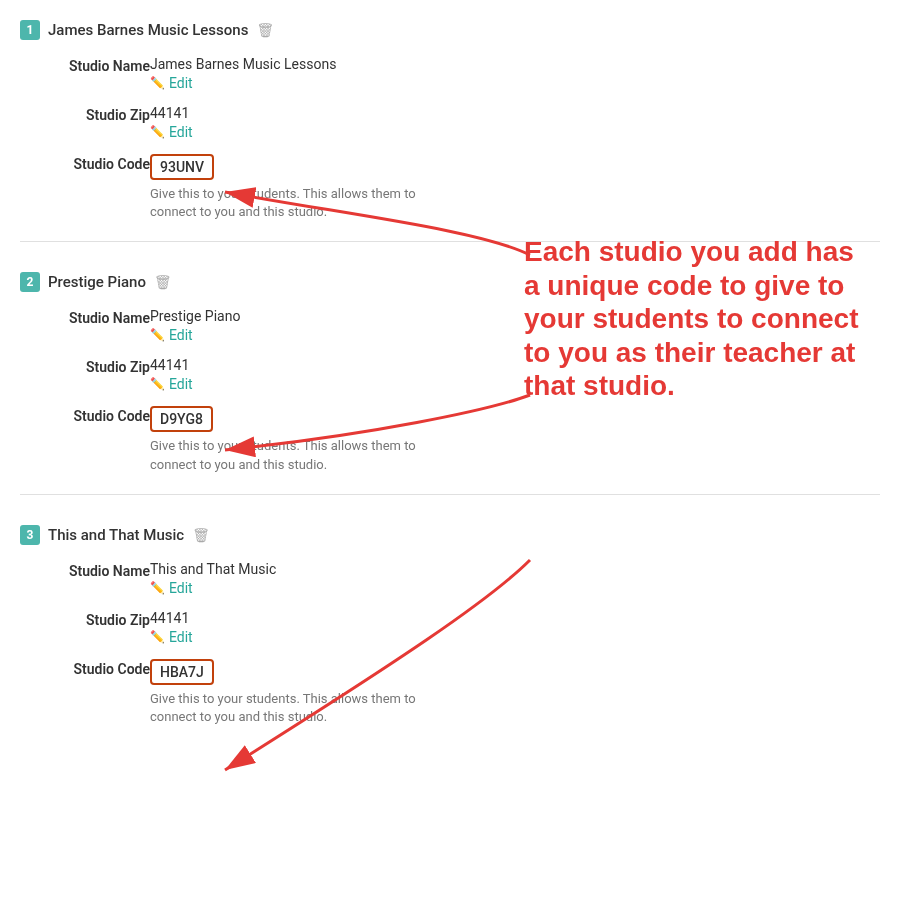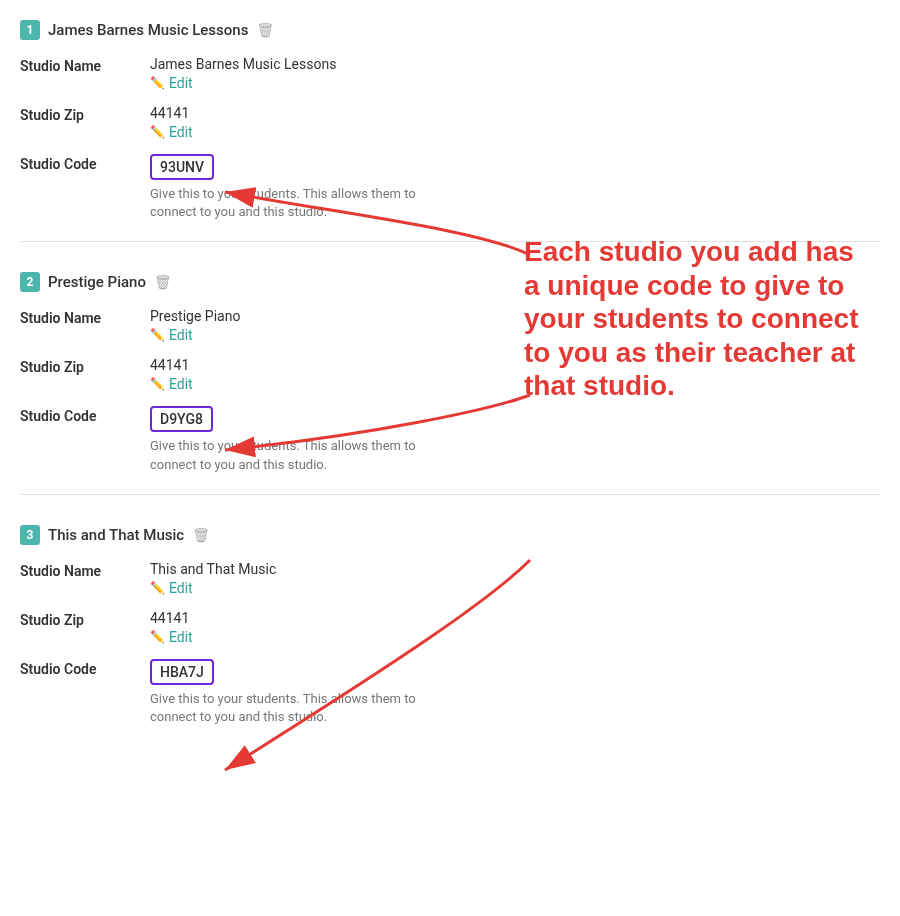--- a/index.html
+++ b/index.html
@@ -56,20 +56,21 @@
       grid-template-columns: 130px 1fr;
       margin-bottom: 14px;
       align-items: start;
     }
 
     .field-label {
       font-weight: 600;
       color: #333;
       font-size: 14px;
       padding-top: 2px;
+      text-align: right;
     }
 
     .field-value {
       color: #333;
       font-size: 14px;
     }
 
     .edit-link {
       display: flex;
       align-items: center;
@@ -79,21 +80,21 @@
       font-size: 14px;
       margin-top: 3px;
       text-decoration: none;
     }
 
     .edit-icon {
       font-size: 12px;
     }
 
     .studio-code-box {
-      border: 2px solid #6d28d9;
+      border: 2px solid #c2410c;
       border-radius: 4px;
       padding: 3px 8px;
       display: inline-block;
       font-size: 14px;
       font-weight: 500;
       color: #333;
       background: #fff;
     }
 
     .code-hint {

